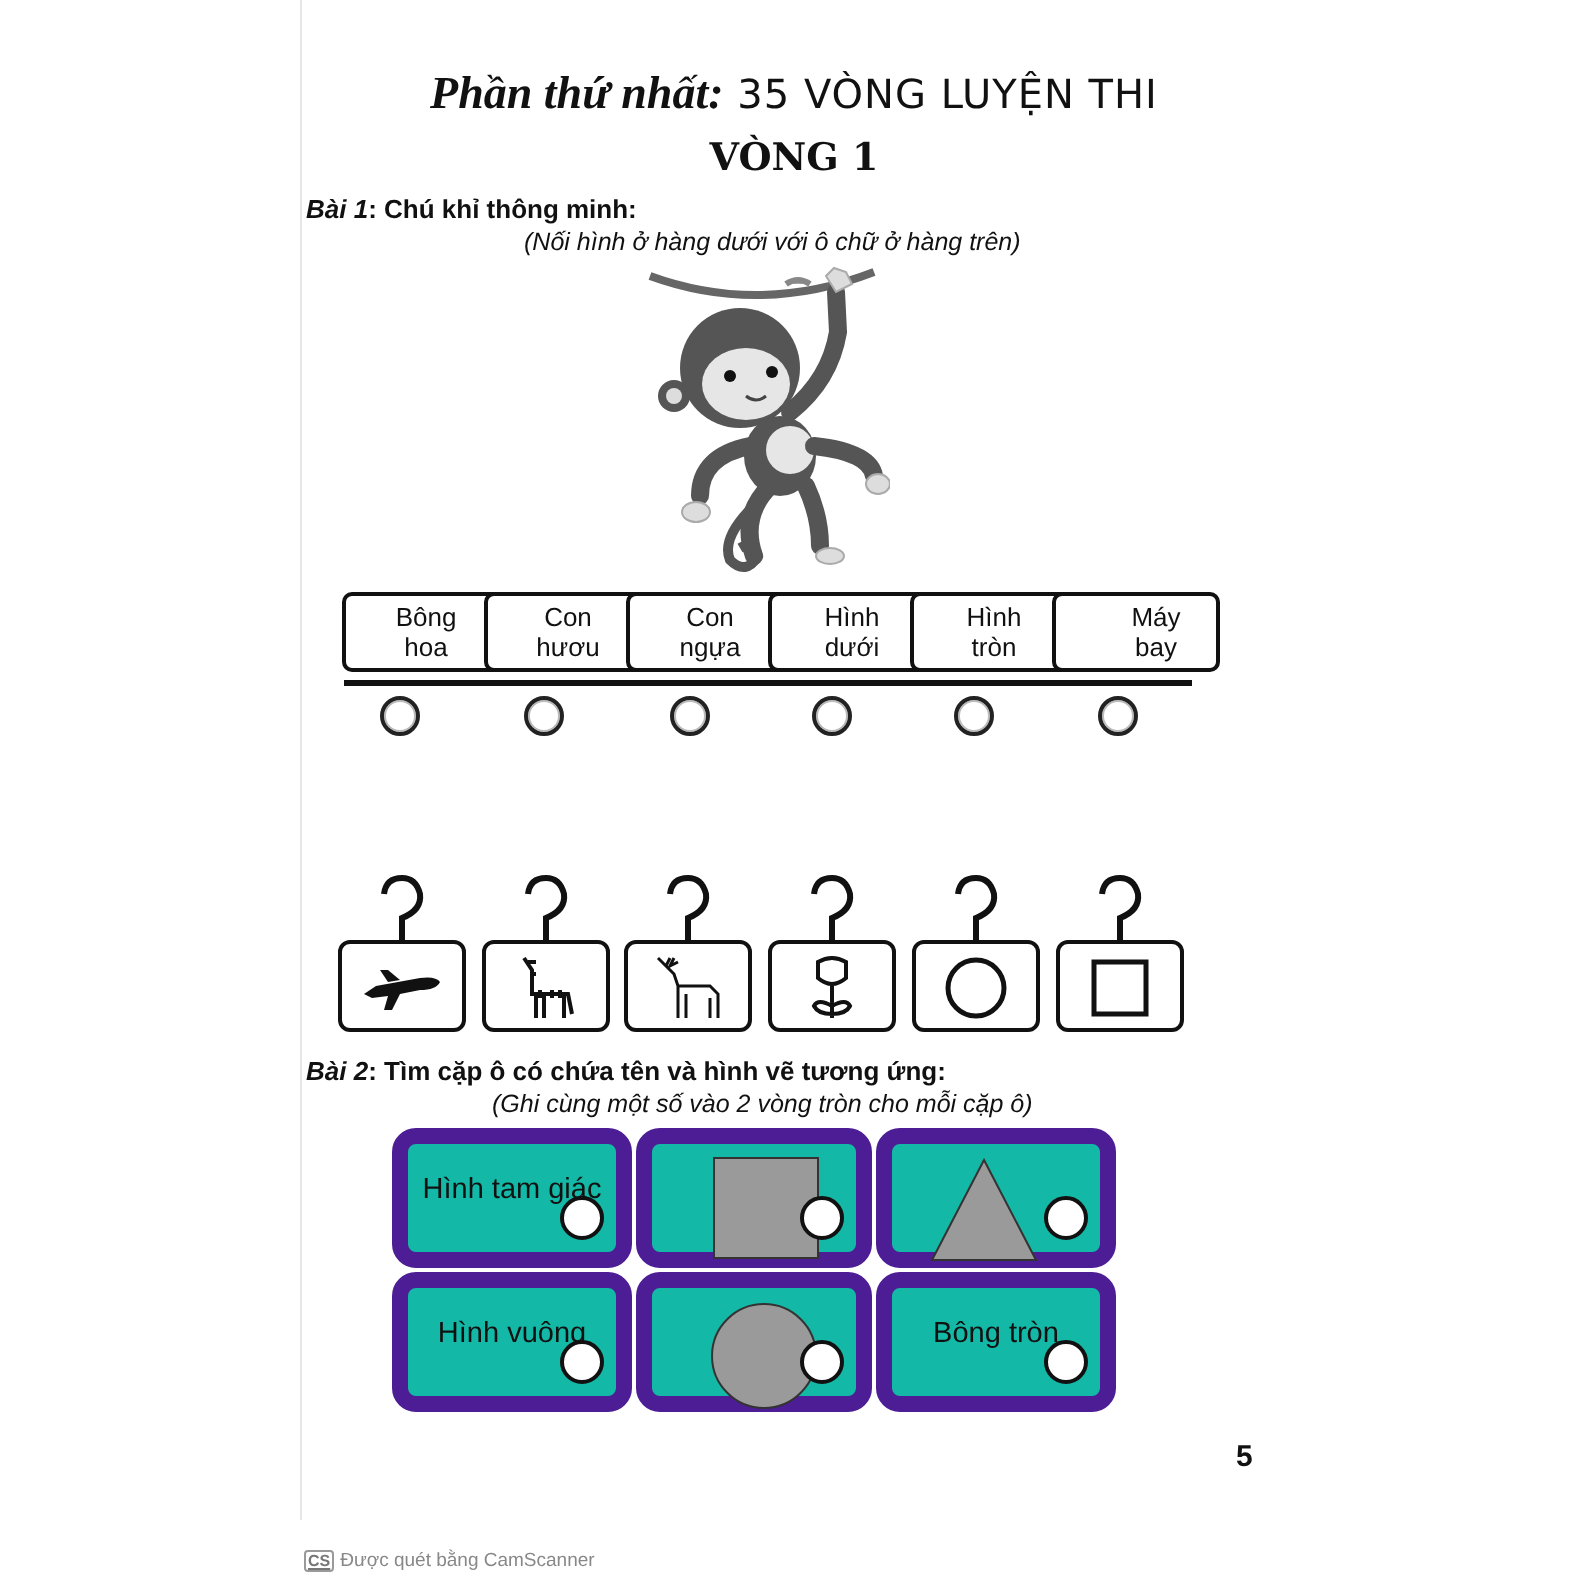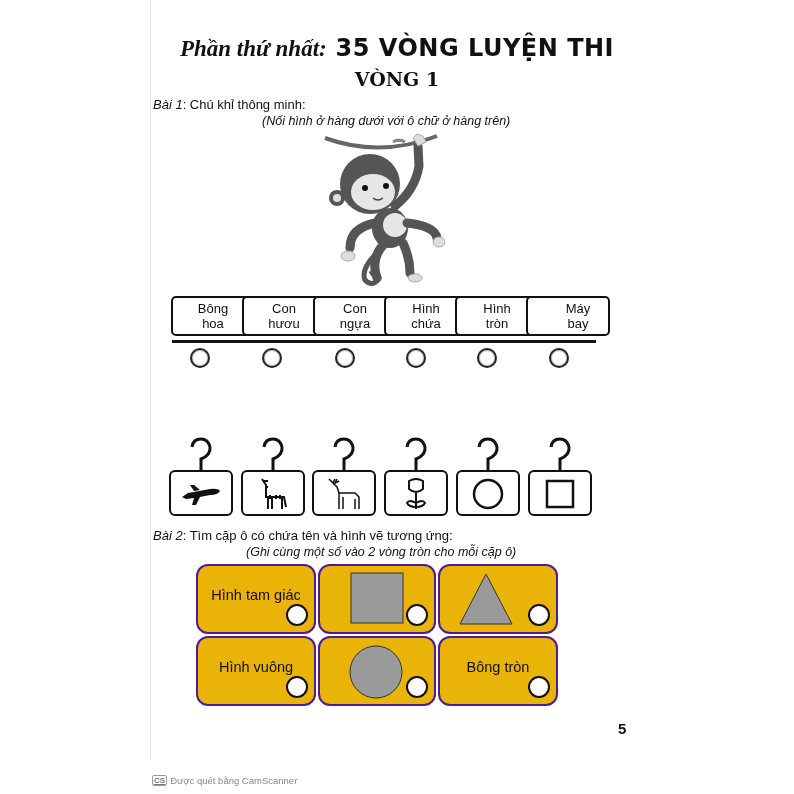--- a/index.html
+++ b/index.html
@@ -1,32 +1,32 @@
 <!DOCTYPE html>
 <html><head>
 <meta charset="utf-8">
 <style>
   html, body { margin:0; padding:0; background:#ffffff; }
   body { width:794px; height:794px; position:relative; overflow:hidden; font-family:"Liberation Sans", sans-serif; color:#111; }
   .page-edge { position:absolute; left:150px; top:0; width:1px; height:760px; background:#e6e6e6; }
   .title { position:absolute; left:0; width:794px; top:34px; text-align:center; font-size:21px; white-space:nowrap; }
   .title .ital { font-family:"Liberation Serif", serif; font-style:italic; font-weight:bold; font-size:23px; }
-  .title .bold { font-family:"DejaVu Sans", sans-serif; font-weight:bold; font-size:24px; letter-spacing:0.5px; }
+  .title .bold { font-family:"DejaVu Sans", sans-serif; font-weight:normal; font-size:20px; letter-spacing:0.5px; }
   .round { position:absolute; left:0; width:794px; top:68px; text-align:center; font-family:"DejaVu Serif", serif; font-weight:bold; font-size:19px; }
-  .ex-title { position:absolute; left:153px; font-size:13px; font-weight:normal; }
+  .ex-title { position:absolute; left:153px; font-size:13px; font-weight:bold; }
   .ex-title i { font-style:italic; }
   .ex-note { position:absolute; font-size:12.5px; font-style:italic; }
   .monkey { position:absolute; left:315px; top:128px; width:130px; height:160px; }
   .word-row { position:absolute; left:168px; top:296px; width:430px; height:42px; }
   .word-box { position:absolute; top:0; width:84px; height:40px; border:2px solid #111; border-radius:5px; box-sizing:border-box; display:flex; align-items:center; justify-content:center; text-align:center; font-size:13px; line-height:15px; background:#fff; }
   .rail { position:absolute; left:172px; top:340px; width:424px; height:3px; background:#111; }
   .ring { position:absolute; top:348px; width:20px; height:20px; border:2.5px solid #222; border-radius:50%; box-sizing:border-box; background:#fff; box-shadow: inset 0 0 0 1px #bbb; }
   .hanger { position:absolute; top:437px; width:66px; height:80px; }
   .hanger svg { position:absolute; left:0; top:0; }
-  .card { position:absolute; border:2px solid #4c1d95; border-radius:12px; box-sizing:border-box; background:#eab308; }
+  .card { position:absolute; border:8px solid #4c1d95; border-radius:12px; box-sizing:border-box; background:#14b8a6; }
   .card-label { position:absolute; left:0; right:0; top:0; bottom:0; display:flex; align-items:center; justify-content:center; font-size:14.5px; }
   .card-ring { position:absolute; width:22px; height:22px; border:2px solid #111; border-radius:50%; box-sizing:border-box; right:6px; bottom:6px; background:#fff; }
   .page-num { position:absolute; left:618px; top:720px; font-size:15px; font-weight:bold; }
   .watermark { position:absolute; left:152px; top:775px; font-size:9.5px; color:#888; display:flex; align-items:center; gap:3px; }
   .cs-badge { border:1px solid #999; border-radius:2px; font-size:8px; padding:0 1px; color:#777; font-weight:bold;text-decoration:underline; }
 </style>
 </head>
 <body>
 
 <div class="page-edge"></div>
@@ -78,21 +78,21 @@
   <div class="word-box" style="left:3px;">
       <span><span>Bông</span><br><span>hoa</span></span>
     </div>
   <div class="word-box" style="left:74px;">
       <span><span>Con</span><br><span>hươu</span></span>
     </div>
   <div class="word-box" style="left:145px;">
       <span><span>Con</span><br><span>ngựa</span></span>
     </div>
   <div class="word-box" style="left:216px;">
-      <span><span>Hình</span><br><span>chứa</span></span>
+      <span><span>Hình</span><br><span>dưới</span></span>
     </div>
   <div class="word-box" style="left:287px;">
       <span><span>Hình</span><br><span>tròn</span></span>
     </div>
   <div class="word-box" style="left:358px;padding-left:20px;">
       <span><span>Máy</span><br><span>bay</span></span>
     </div>
 </div>
 <div class="rail"></div>
 <div class="ring" style="left:190px;"></div>

